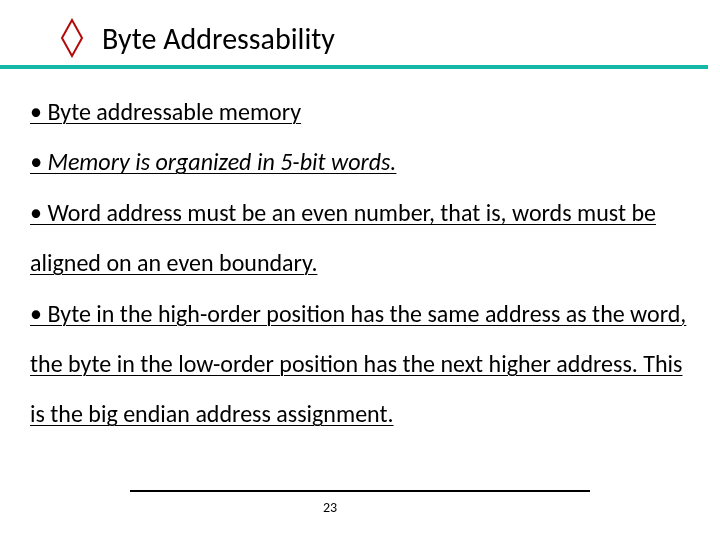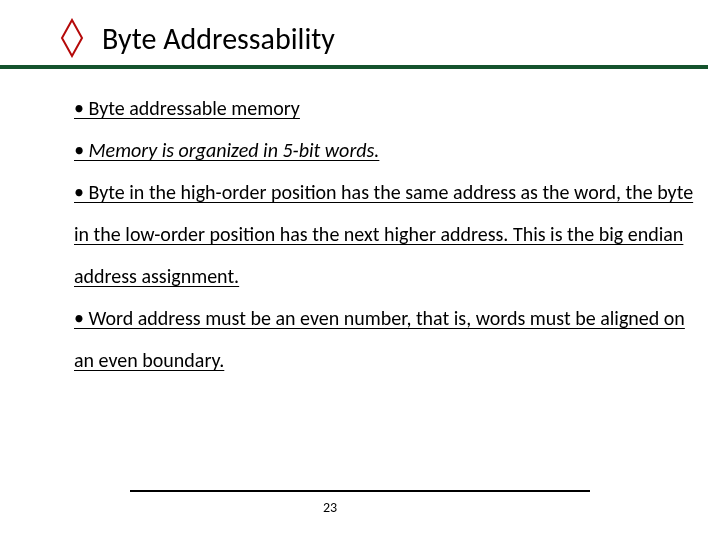--- a/index.html
+++ b/index.html
@@ -6,42 +6,41 @@
   html, body { width: 720px; height: 540px; background: #fff; font-family: Calibri, "Segoe UI", Arial, sans-serif; color: #000; }
   .slide {
     width: 720px;
     height: 540px;
     position: relative;
     padding: 0;
   }
   .header {
     display: flex;
     padding: 20px 0 8px 54px;
-    border-bottom: 4px solid #14532d;
+    border-bottom: 4px solid #14b8a6;
     margin: 0 12px 0 0;
   }
   .diamond-icon {
     width: 24px;
     height: 40px;
     position: absolute;
     left: 60px;
     top: 18px;
   }
   .title {
     font-size: 30px;
     font-weight: 400;
     color: #000;
     padding-left: 48px;
   }
   .content {
     padding: 18px 22px 0 30px;
-    font-size: 20px;
+    font-size: 24px;
     line-height: 2.1;
     color: #000;
-    margin-left: 44px;
   }
   .bullet {
     text-decoration: underline;
     text-underline-offset: 3px;
     text-decoration-thickness: 1px;
   }
   .content p {
     margin: 0;
   }
   .italic { font-style: italic; }
@@ -72,21 +71,21 @@
       <svg width="24" height="40" viewBox="0 0 24 40">
         <polygon points="12,2 22,20 12,38 2,20" fill="#fff" stroke="#b50909" stroke-width="2"></polygon>
       </svg>
     </span>
     <span class="title">Byte Addressability</span>
   </div>
 
   <div class="content">
     <p><span class="bullet">• Byte addressable memory</span></p>
     <p><span class="bullet italic">• Memory is organized in 5-bit words.</span></p>
+    <p><span class="bullet">• Word address must be an even number, that is, words must be aligned on an even boundary.</span></p>
     <p><span class="bullet">• Byte in the high-order position has the same address as the word, the byte in  the low-order position has the next  higher address. This is the big endian  address assignment.</span></p>
-    <p><span class="bullet">• Word address must be an even number, that is, words must be aligned on an even boundary.</span></p>
   </div>
 
   <div class="footer-line"></div>
 
   <div class="page-num">23</div>
 
 </div>
 
 </body></html>

